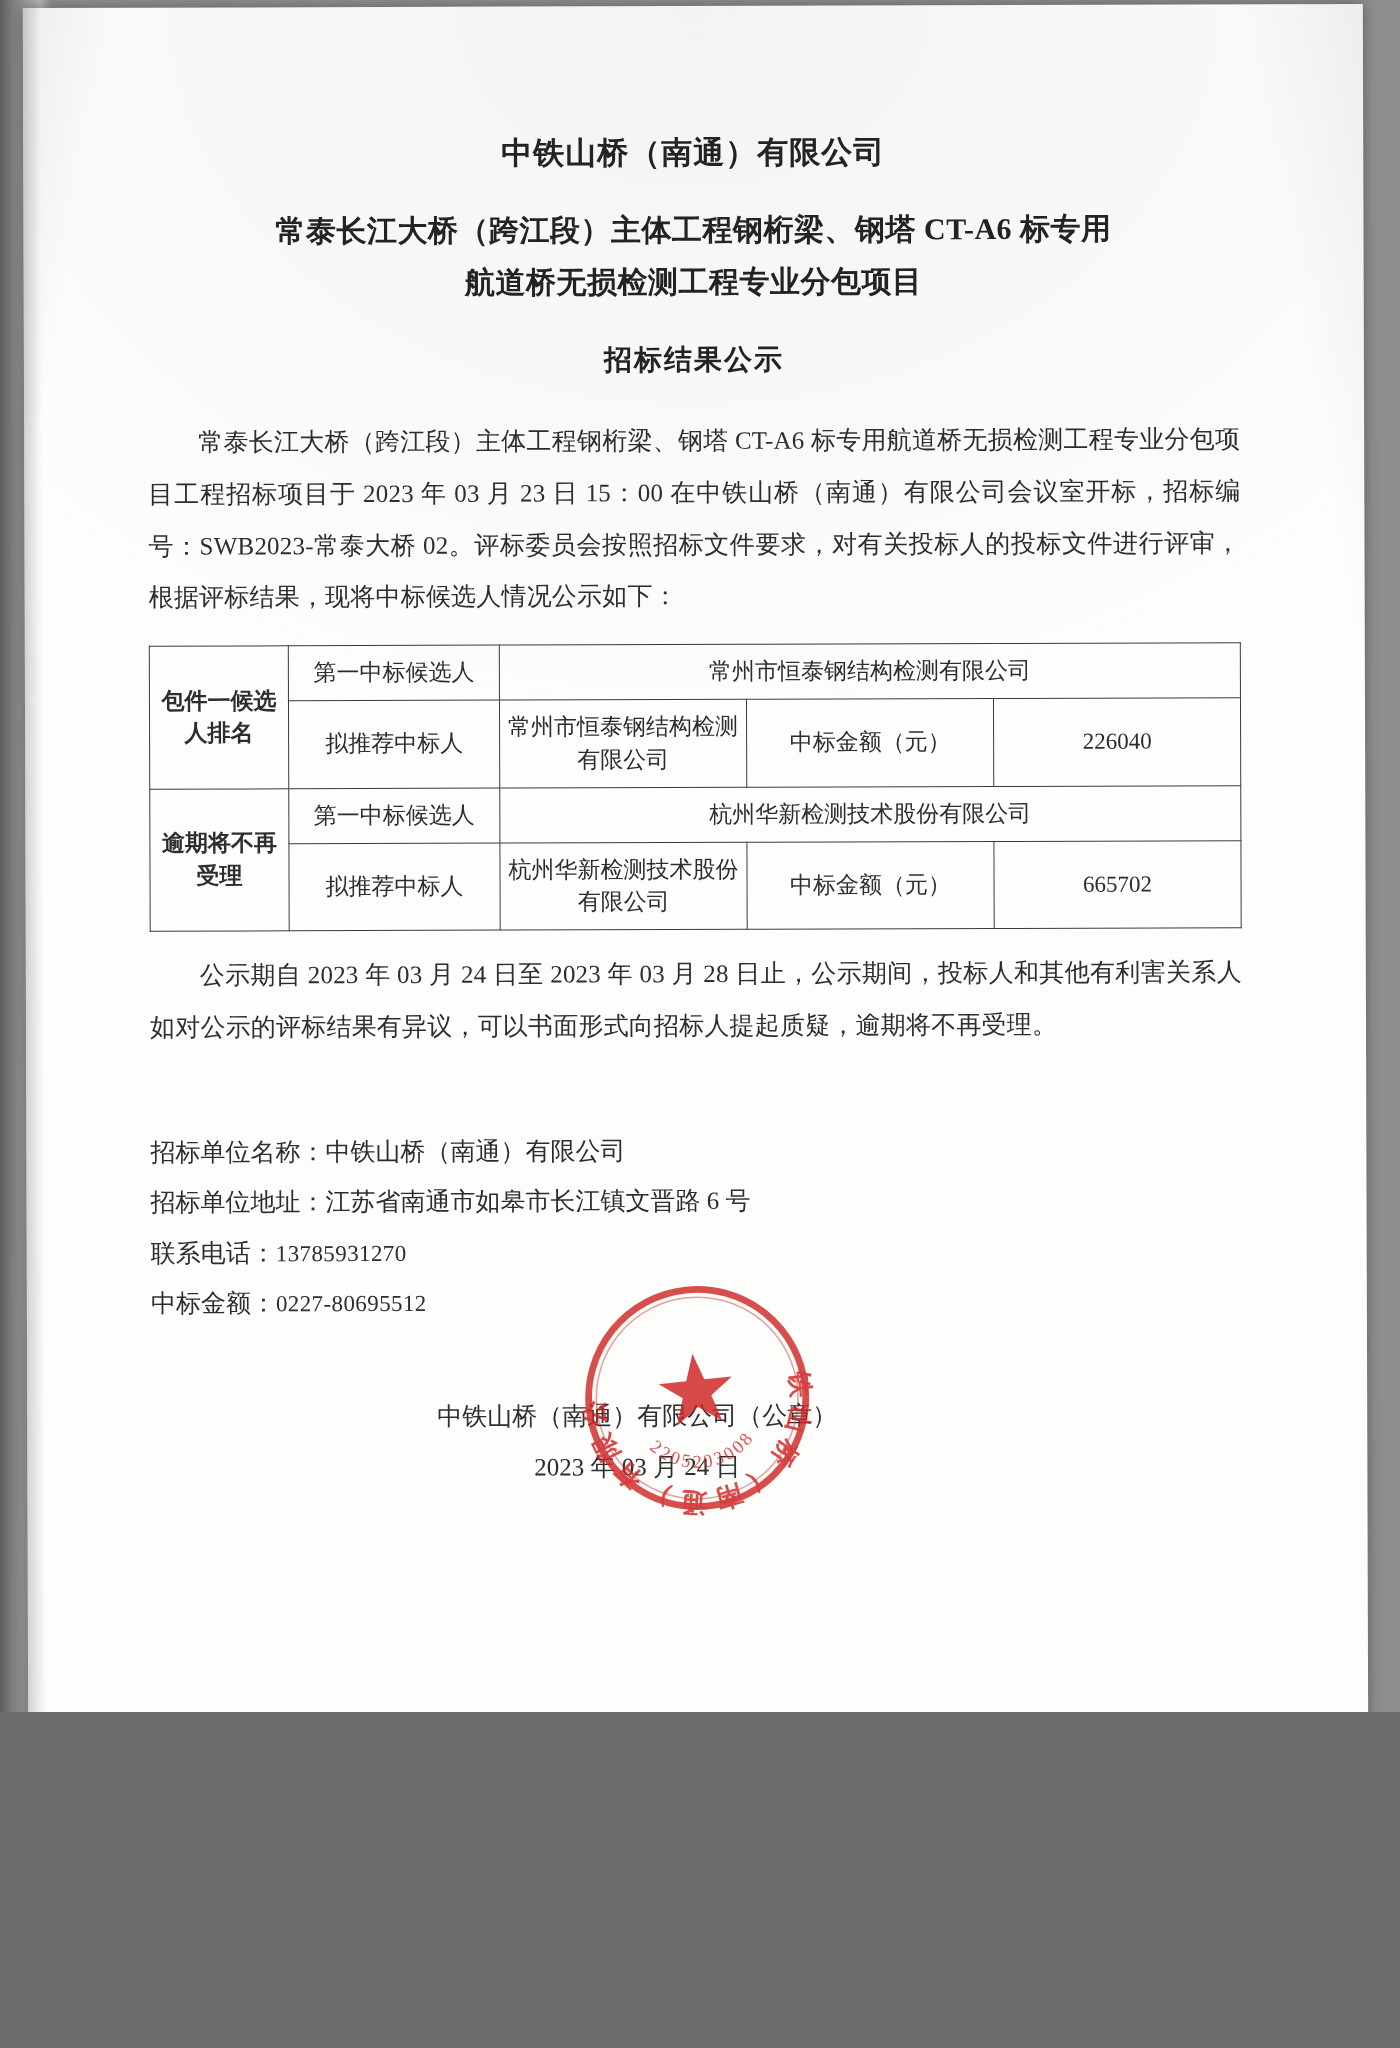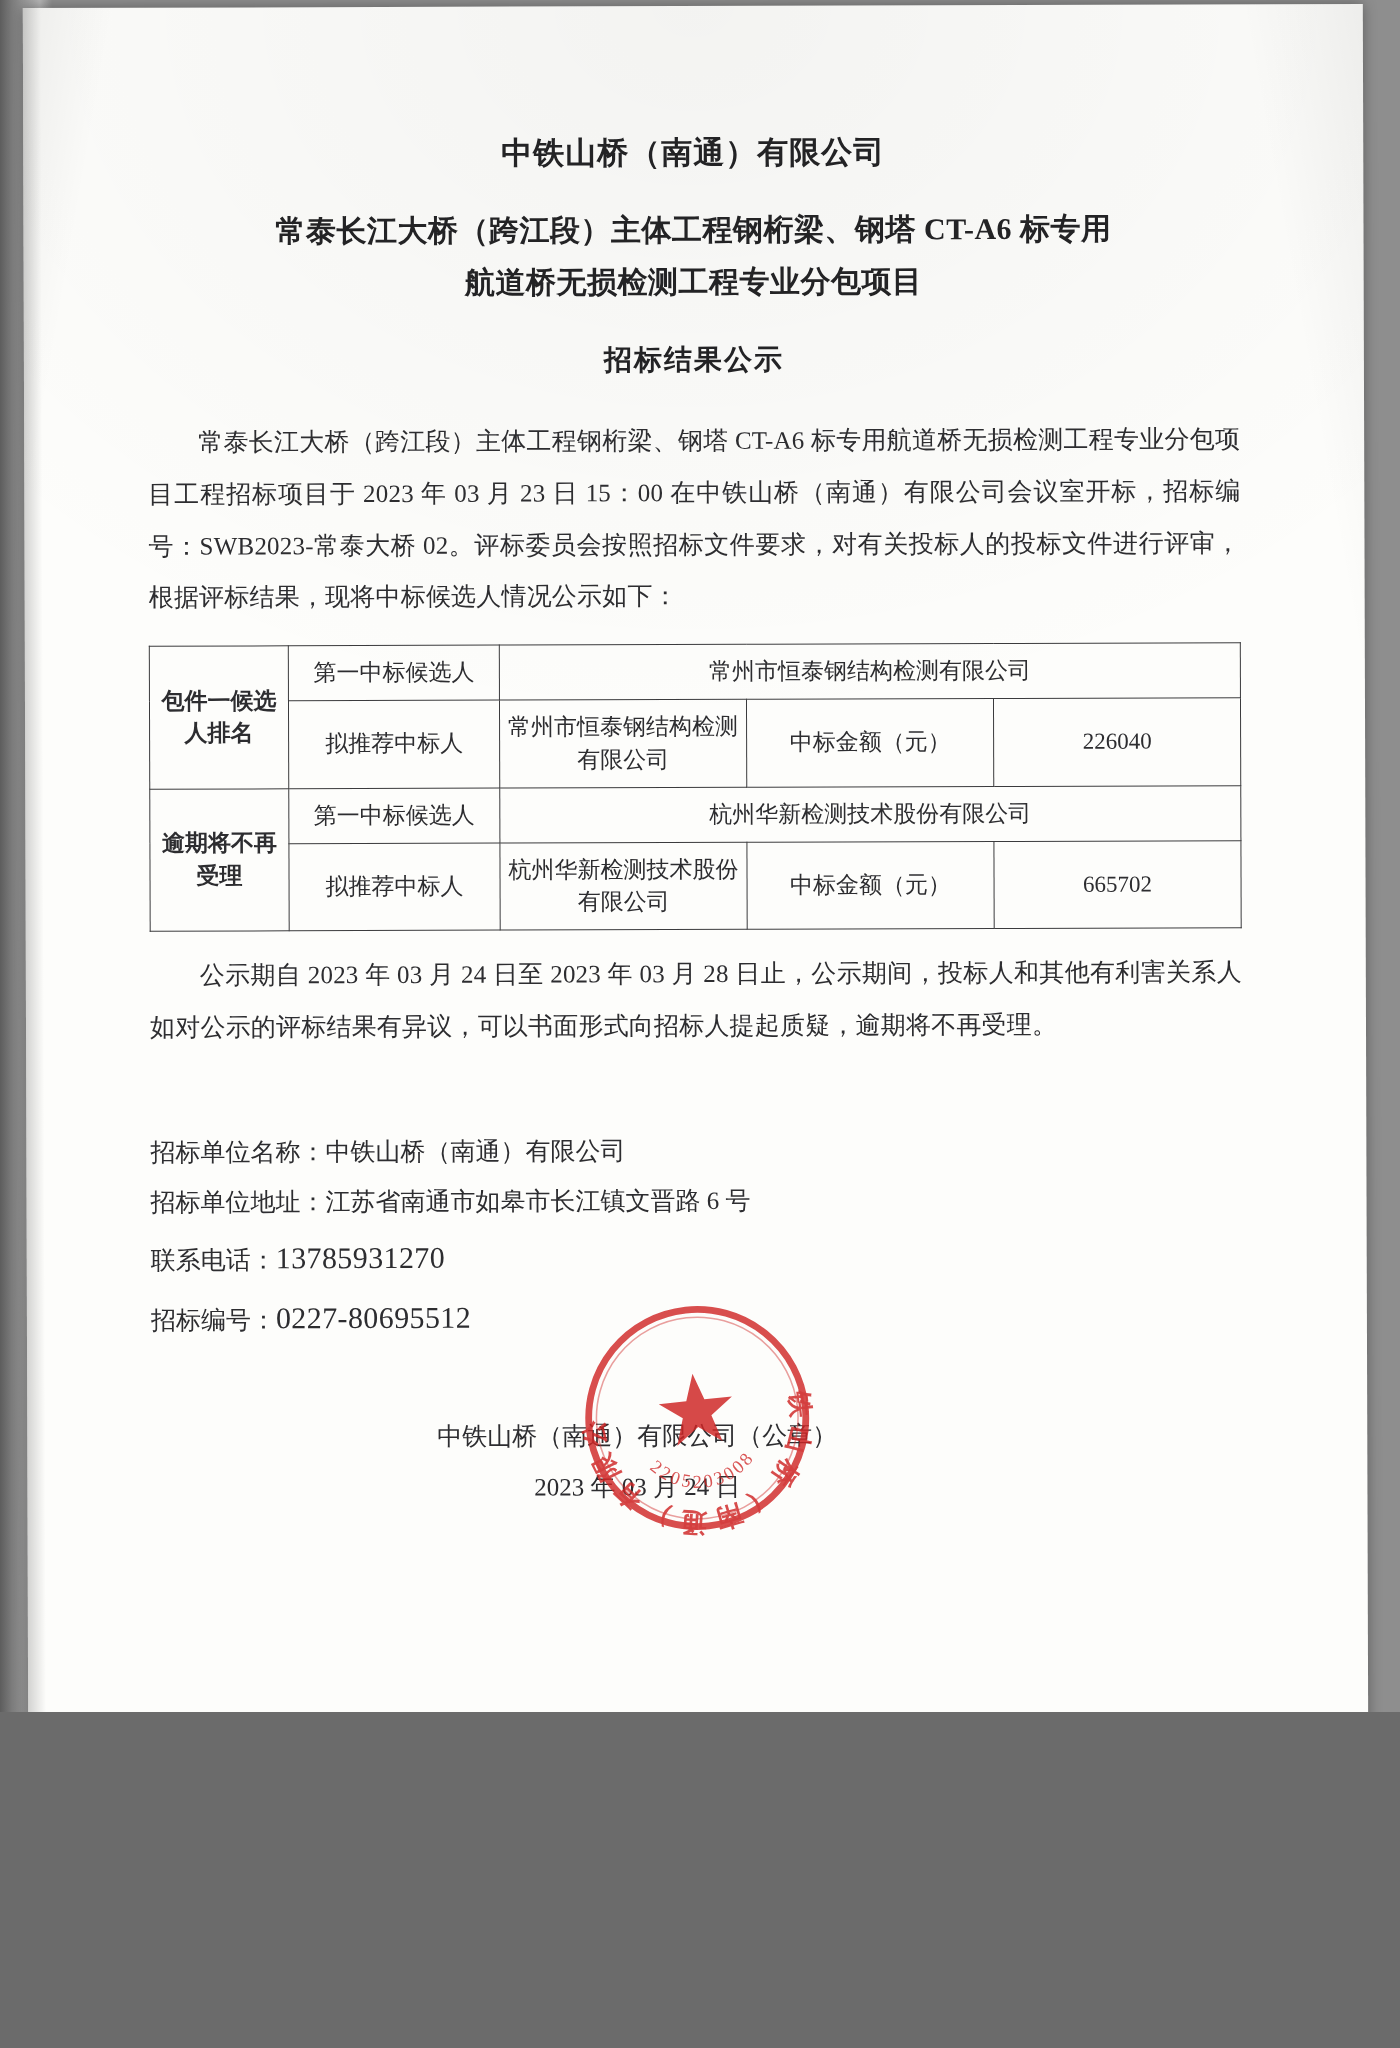--- a/index.html
+++ b/index.html
@@ -147,21 +147,21 @@
   .notice { margin-top: 14px; }
 
   
   .contact {
     margin-top: 74px;
     font-size: 25px;
     line-height: 2.02;
     color: #2d2d30;
   }
   .contact .row { white-space: nowrap; }
-  .contact .num { font-size: 30px; letter-spacing: .4px; }
+  .contact .num { font-size: 23px; letter-spacing: .4px; }
 
   
   .sign-block {
     position: relative;
     margin-top: 62px;
     text-align: center;
     font-size: 25px;
     line-height: 2.05;
     color: #2d2d30;
     padding-right: 120px;
@@ -238,21 +238,21 @@
         <div class="row">
           <span>招标单位名称：</span><span>中铁山桥（南通）有限公司</span>
         </div>
         <div class="row">
           <span>招标单位地址：</span><span>江苏省南通市如皋市长江镇文晋路 6 号</span>
         </div>
         <div class="row">
           <span>联系电话：</span><span class="num">13785931270</span>
         </div>
         <div class="row">
-          <span>招标编号：</span><span class="num">0227-80695512</span>
+          <span>中标金额：</span><span class="num">0227-80695512</span>
         </div>
       </div>
 
       <div class="sign-block">
 
         <div class="seal">
           <svg viewBox="0 0 260 260" aria-hidden="true">
             <defs>
               <path id="sealArc" d="M 130,130 m -98,0 a 98,98 0 1 1 196,0" transform="rotate(180 130 130)"></path>
               <path id="sealArcBottom" d="M 130,130 m -72,0 a 72,72 0 1 0 144,0"></path>

